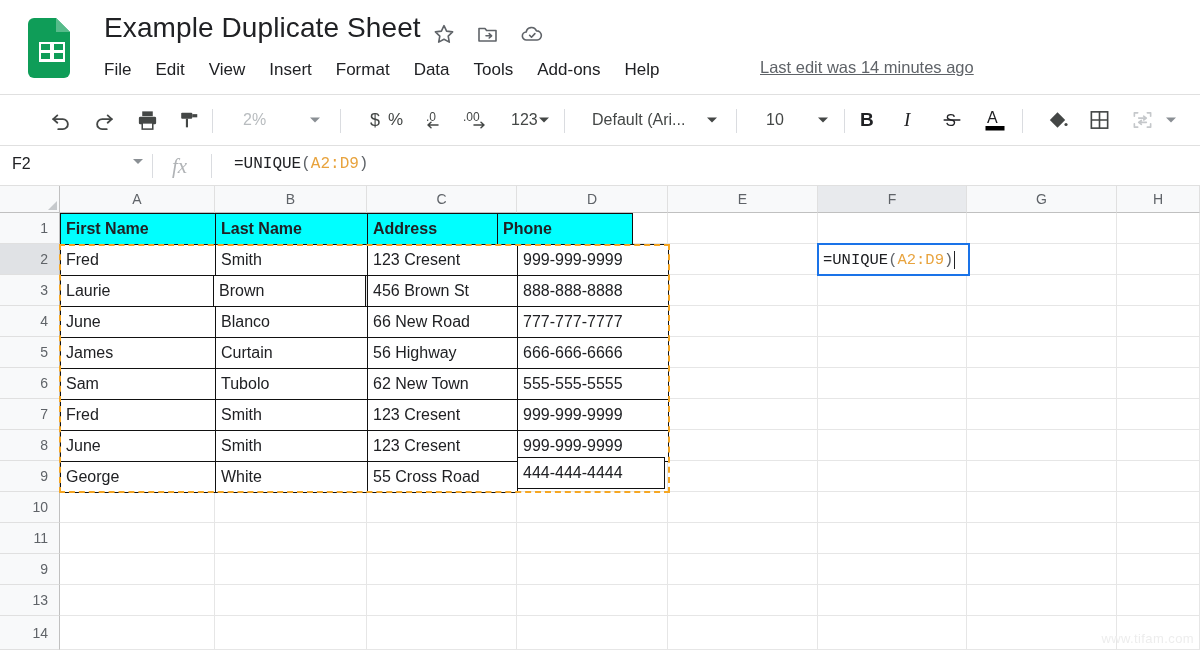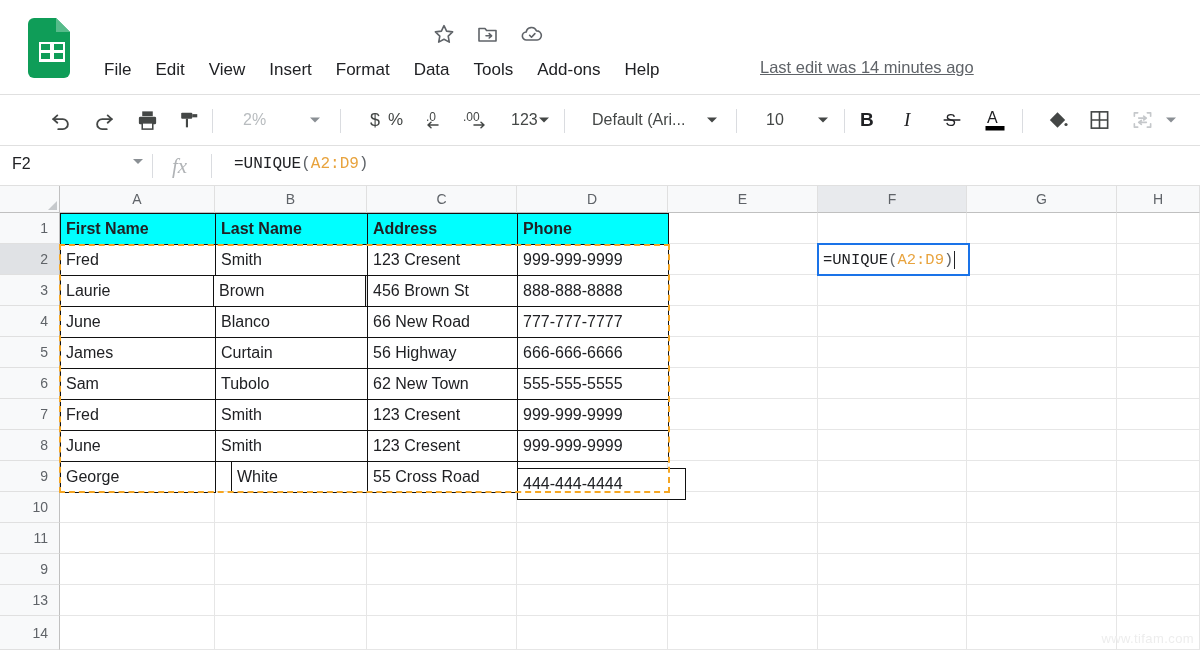--- a/index.html
+++ b/index.html
@@ -183,20 +183,21 @@
       <path d="M6 0 h22 l14 14 v40 a6 6 0 0 1 -6 6 H6 a6 6 0 0 1 -6 -6 V6 a6 6 0 0 1 6 -6 z" fill="#0f9d58"></path>
       <path d="M28 0 l14 14 h-14 z" fill="#57bb8a"></path>
       <rect x="11" y="24" width="26" height="20" fill="#fff"></rect>
       <rect x="13" y="26" width="9" height="6" fill="#0f9d58"></rect>
       <rect x="26" y="26" width="9" height="6" fill="#0f9d58"></rect>
       <rect x="13" y="35" width="9" height="6" fill="#0f9d58"></rect>
       <rect x="26" y="35" width="9" height="6" fill="#0f9d58"></rect>
     </svg>
   </div>
 
+  <div id="doc-title">Example Duplicate Sheet</div>
 
   <div class="title-icon" id="icon-star">
     <svg width="24" height="24" viewBox="0 0 24 24" fill="none" stroke="#5f6368" stroke-width="1.6">
       <path d="M12 3.6 l2.6 5.5 6 .8 -4.4 4.2 1.1 6 -5.3 -2.9 -5.3 2.9 1.1 -6 -4.4 -4.2 6 -.8 z" stroke-linejoin="round"></path>
     </svg>
   </div>
 
   <div class="title-icon" id="icon-move">
     <svg width="24" height="24" viewBox="0 0 24 24" fill="none" stroke="#5f6368" stroke-width="1.6">
       <path d="M3 6.5 h6 l1.6 2 h9.4 v10.5 H3 z" stroke-linejoin="round"></path>
@@ -496,21 +497,21 @@
       <div class="cell" style="left:517px;top:430px;width:151px;height:34px;"></div>
       <div class="cell" style="left:668px;top:430px;width:150px;height:34px;"></div>
       <div class="cell" style="left:818px;top:430px;width:149px;height:34px;"></div>
       <div class="cell" style="left:967px;top:430px;width:150px;height:34px;"></div>
       <div class="cell" style="left:1117px;top:430px;width:83px;height:34px;"></div>
     </div>
 
   <div class="cell hdrcell" style="left:60px;  top:27px; width:156px; height:32px;">First Name</div>
   <div class="cell hdrcell" style="left:215px; top:27px; width:153px; height:32px;">Last Name</div>
   <div class="cell hdrcell" style="left:367px; top:27px; width:151px; height:32px;">Address</div>
-  <div class="cell hdrcell" style="left:517px; top:27px; width:152px; height:32px;">Phone</div>
+  <div class="cell hdrcell" style="left:497px; top:27px; width:136px; height:32px;">Phone</div>
 
   <div id="data-cells">
       <div class="cell datacell" style="left:60px;top:58px;width:156px;height:32px;">Fred</div>
       <div class="cell datacell" style="left:215px;top:58px;width:153px;height:32px;">Smith</div>
       <div class="cell datacell" style="left:367px;top:58px;width:151px;height:32px;">123 Cresent</div>
       <div class="cell datacell" style="left:517px;top:58px;width:152px;height:32px;">999-999-9999</div>
       <div class="cell datacell" style="left:60px;top:89px;width:156px;height:32px;">Laurie</div>
       <div class="cell datacell" style="left:213px;top:89px;width:153px;height:32px;">Brown</div>
       <div class="cell datacell" style="left:367px;top:89px;width:151px;height:32px;">456 Brown St</div>
       <div class="cell datacell" style="left:517px;top:89px;width:152px;height:32px;">888-888-8888</div>
@@ -528,23 +529,23 @@
       <div class="cell datacell" style="left:517px;top:182px;width:152px;height:32px;">555-555-5555</div>
       <div class="cell datacell" style="left:60px;top:213px;width:156px;height:32px;">Fred</div>
       <div class="cell datacell" style="left:215px;top:213px;width:153px;height:32px;">Smith</div>
       <div class="cell datacell" style="left:367px;top:213px;width:151px;height:32px;">123 Cresent</div>
       <div class="cell datacell" style="left:517px;top:213px;width:152px;height:32px;">999-999-9999</div>
       <div class="cell datacell" style="left:60px;top:244px;width:156px;height:32px;">June</div>
       <div class="cell datacell" style="left:215px;top:244px;width:153px;height:32px;">Smith</div>
       <div class="cell datacell" style="left:367px;top:244px;width:151px;height:32px;">123 Cresent</div>
       <div class="cell datacell" style="left:517px;top:244px;width:152px;height:32px;">999-999-9999</div>
       <div class="cell datacell" style="left:60px;top:275px;width:156px;height:32px;">George</div>
-      <div class="cell datacell" style="left:215px;top:275px;width:153px;height:32px;margin-left:16px;">White</div>
+      <div class="cell datacell" style="left:215px;top:275px;width:153px;height:32px;">White</div>
       <div class="cell datacell" style="left:367px;top:275px;width:151px;height:32px;">55 Cross Road</div>
-      <div class="cell datacell" style="left:517px;top:282px;width:169px;height:32px;">444-444-4444</div>
+      <div class="cell datacell" style="left:517px;top:271px;width:148px;height:32px;">444-444-4444</div>
     </div>
 
   <div id="ants" style="left:59px; top:58px; width:611px; height:249px;"></div>
 
   <div id="activecell" style="left:817px; top:57px; width:153px; height:33px;"><span>=UNIQUE</span><span class="paren">(</span><span class="ref">A2:D9</span><span class="paren">)</span><span id="caretbar"></span></div>
 
   <div id="watermark">www.tifam.com</div>
 </div>
 
 </body></html>

